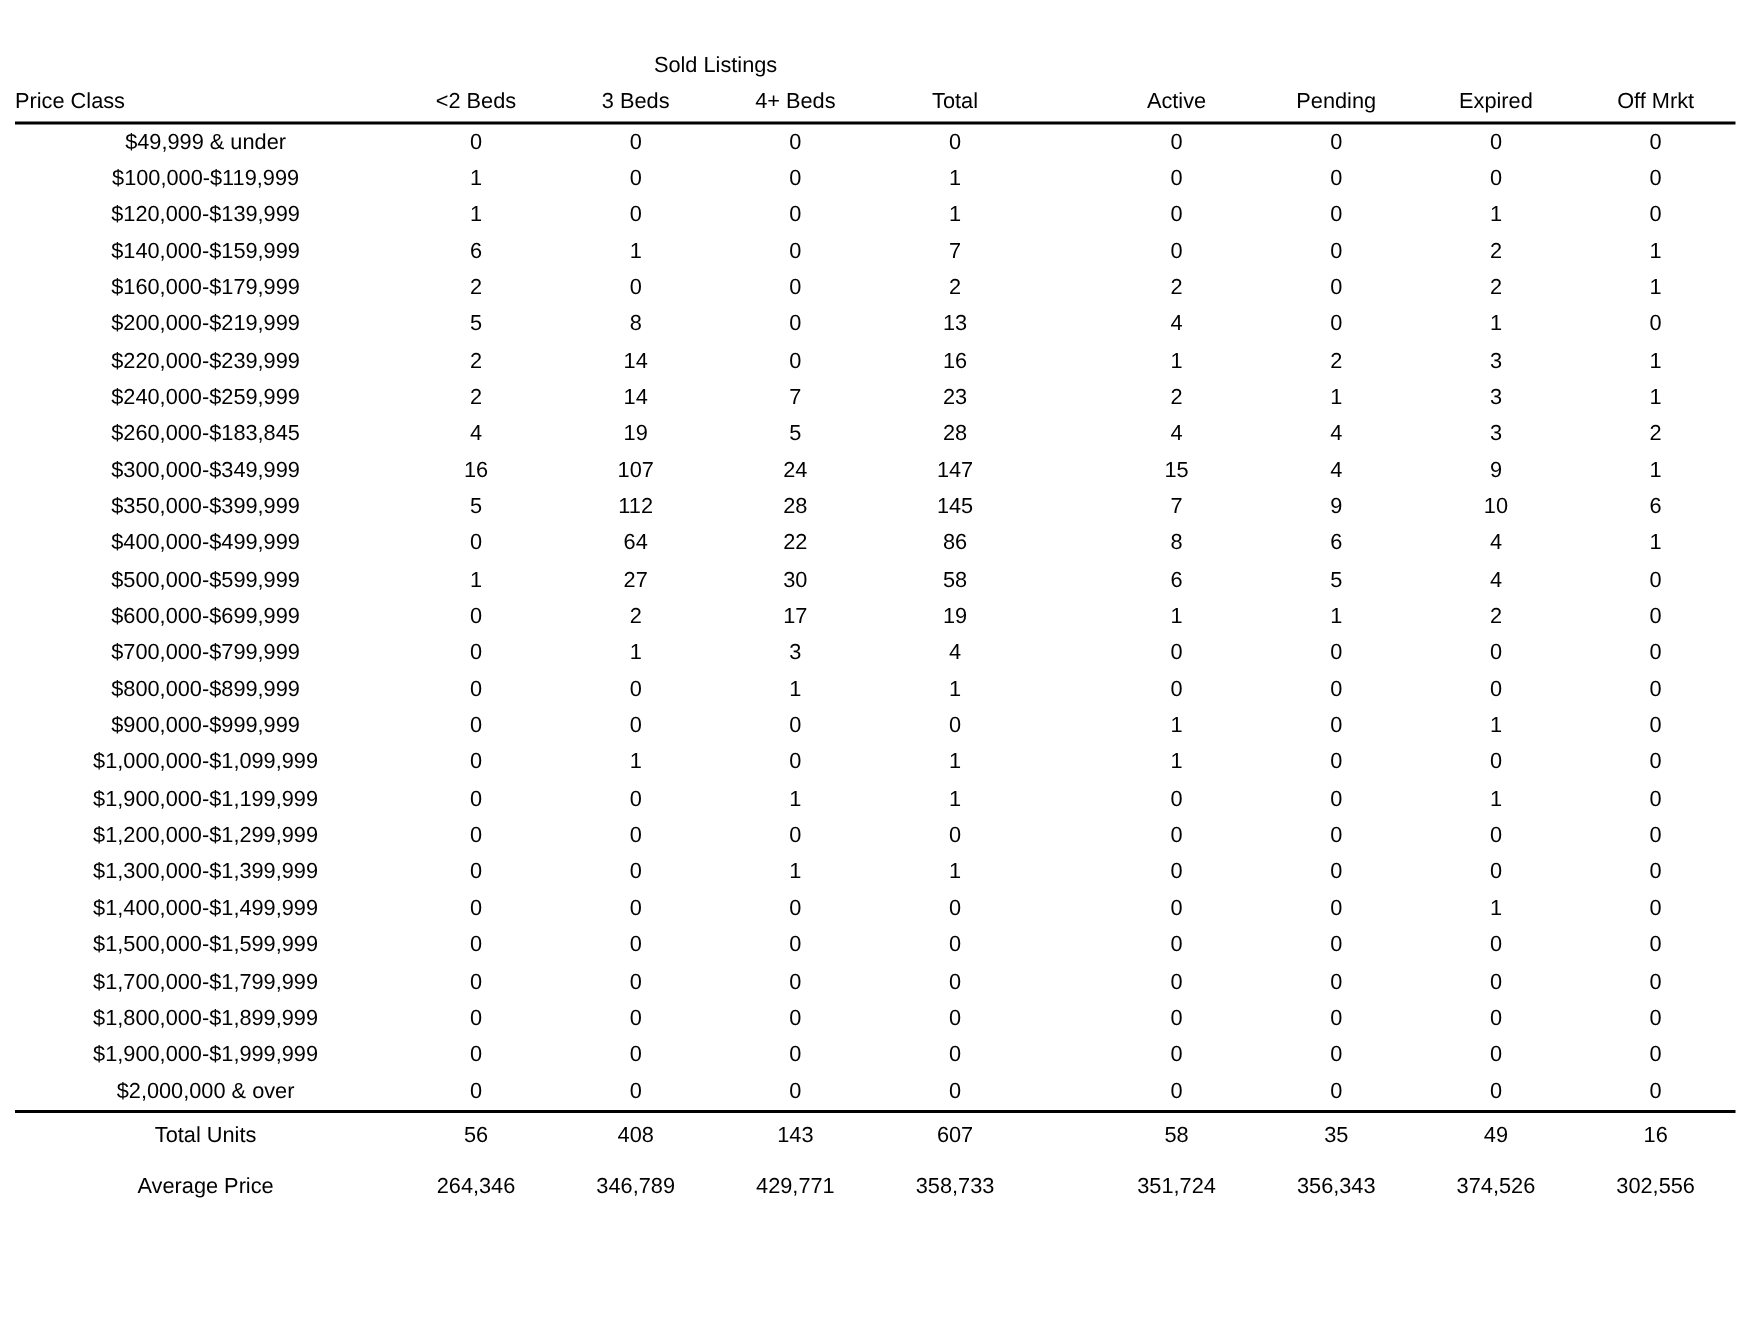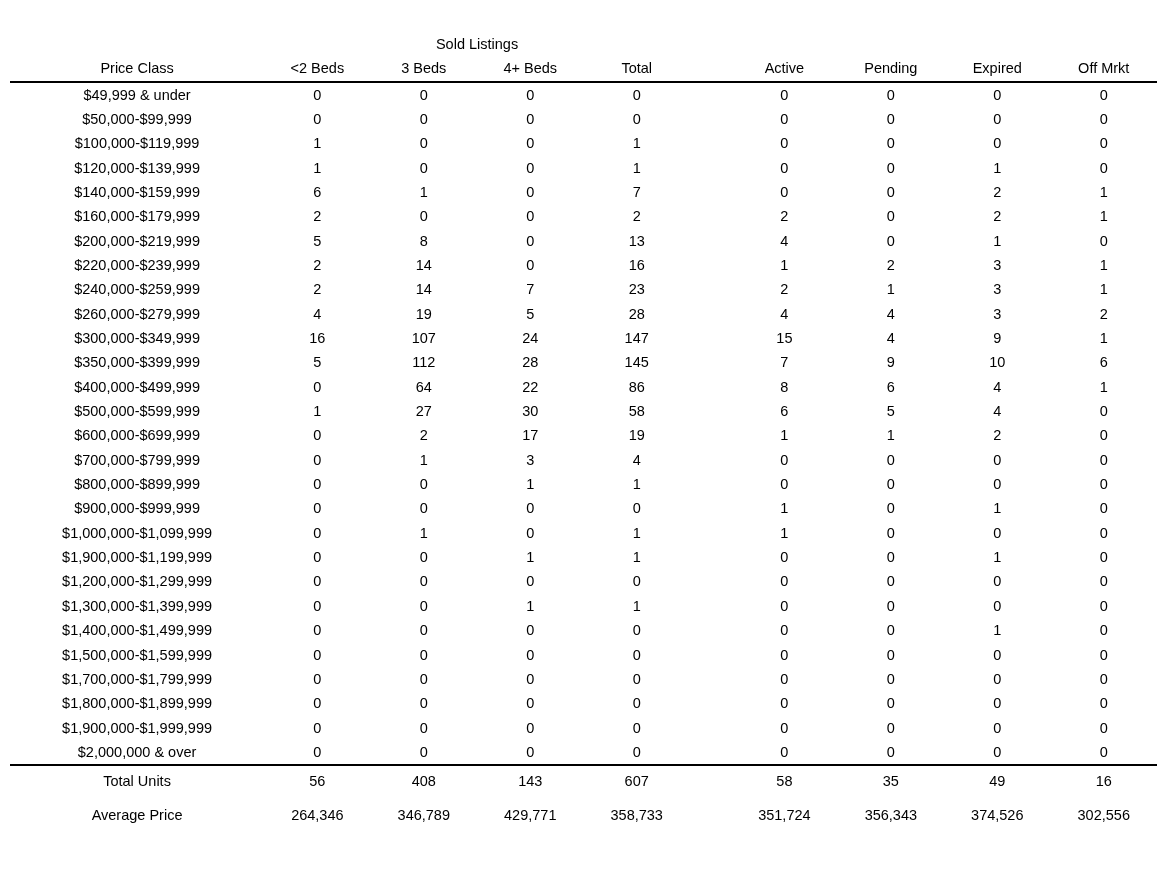--- a/index.html
+++ b/index.html
@@ -50,21 +50,21 @@
     padding-bottom: 2px;
   }
   
   .colhead td {
     font-weight: bold;
     font-size: 14.5px;
     line-height: 22px;
     padding-bottom: 2px;
   }
   .colhead td.label-cell {
-    text-align: center;
+    text-align: left;
   }
   .rule-row td {
     padding: 0;
     height: 0;
   }
   .rule {
     border-top: 2px solid #000000;
     height: 0;
     font-size: 0;
     line-height: 0;
@@ -138,32 +138,20 @@
           <td>0</td>
           <td>0</td>
           <td>0</td>
           <td></td>
           <td>0</td>
           <td>0</td>
           <td>0</td>
           <td>0</td>
         </tr>
         <tr class="data-row">
-          <td class="label-cell">$50,000-$99,999</td>
-          <td>0</td>
-          <td>0</td>
-          <td>0</td>
-          <td>0</td>
-          <td></td>
-          <td>0</td>
-          <td>0</td>
-          <td>0</td>
-          <td>0</td>
-        </tr>
-        <tr class="data-row">
           <td class="label-cell">$100,000-$119,999</td>
           <td>1</td>
           <td>0</td>
           <td>0</td>
           <td>1</td>
           <td></td>
           <td>0</td>
           <td>0</td>
           <td>0</td>
           <td>0</td>
@@ -234,21 +222,21 @@
           <td>14</td>
           <td>7</td>
           <td>23</td>
           <td></td>
           <td>2</td>
           <td>1</td>
           <td>3</td>
           <td>1</td>
         </tr>
         <tr class="data-row">
-          <td class="label-cell">$260,000-$279,999</td>
+          <td class="label-cell">$260,000-$183,845</td>
           <td>4</td>
           <td>19</td>
           <td>5</td>
           <td>28</td>
           <td></td>
           <td>4</td>
           <td>4</td>
           <td>3</td>
           <td>2</td>
         </tr>

